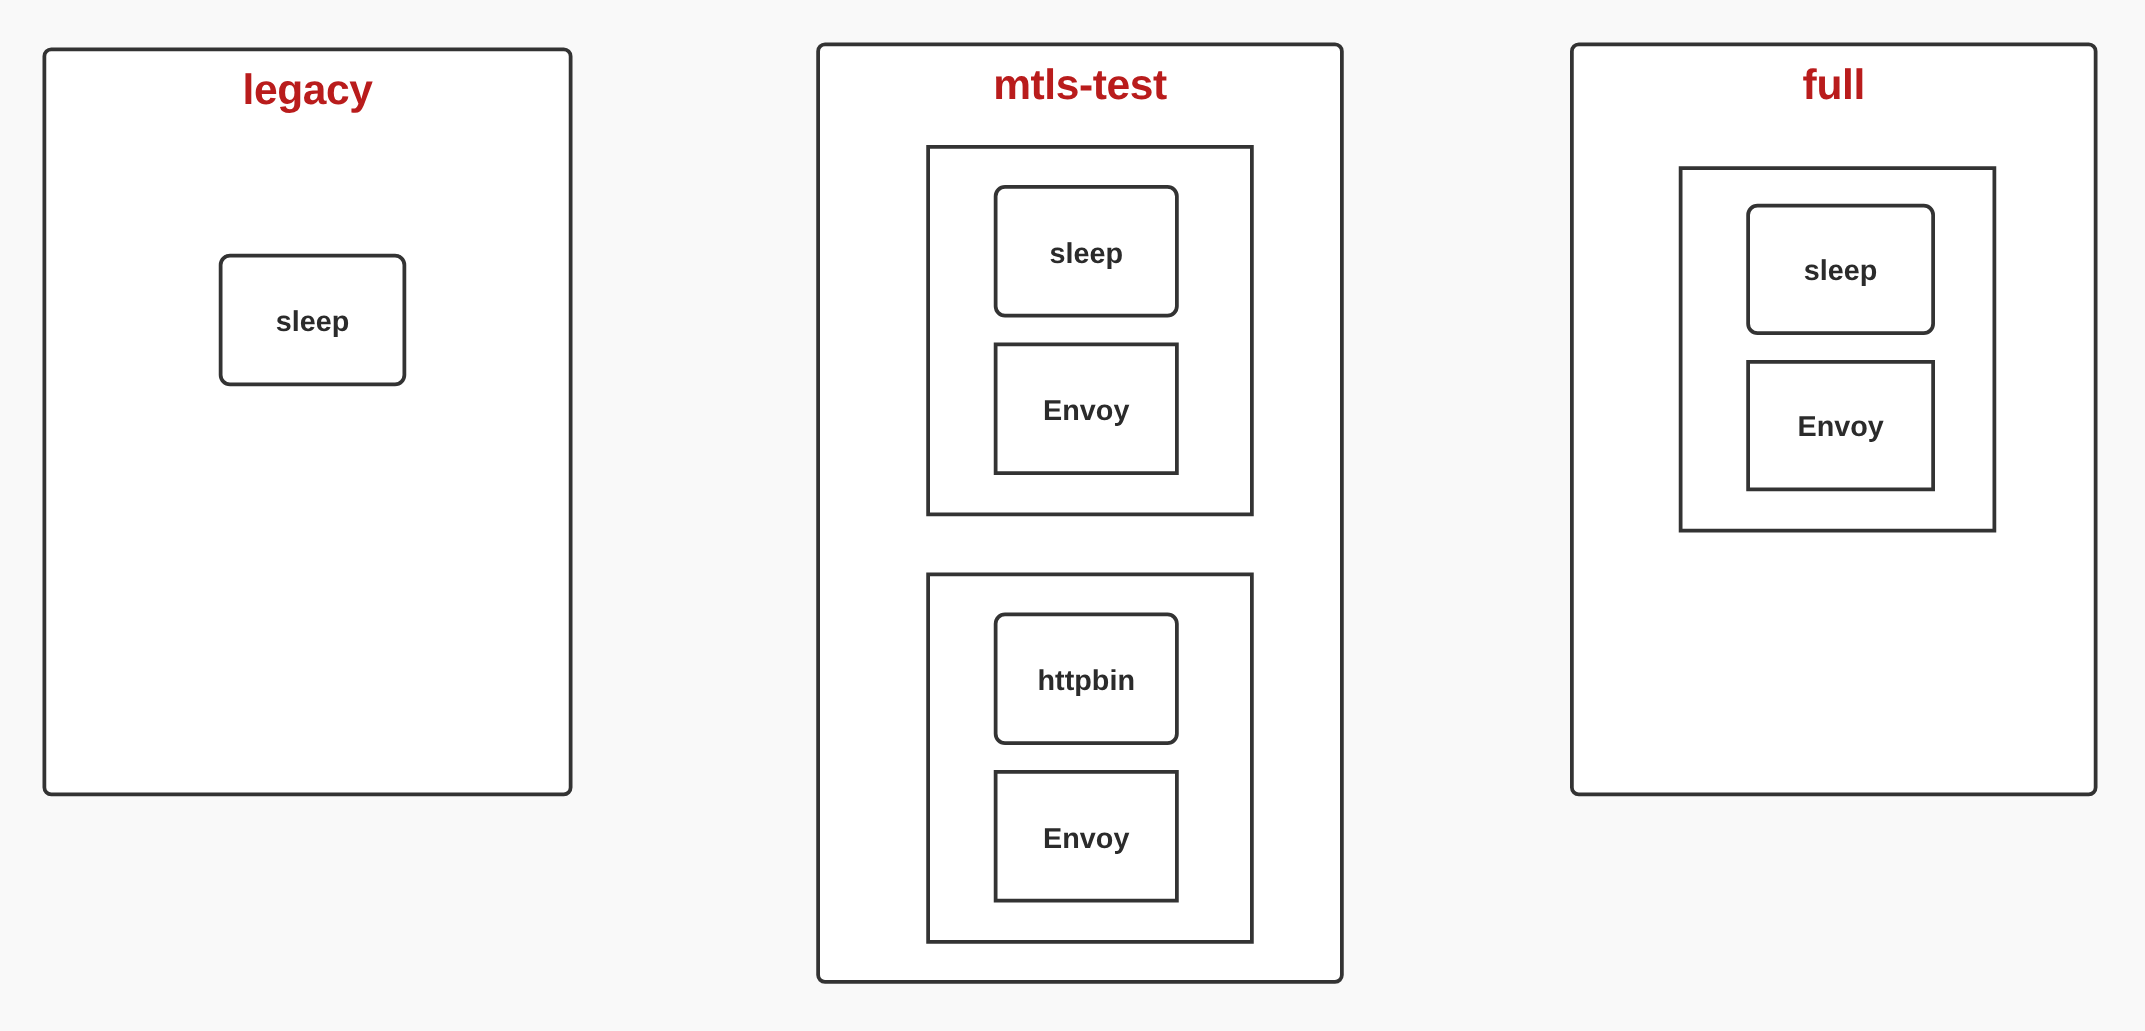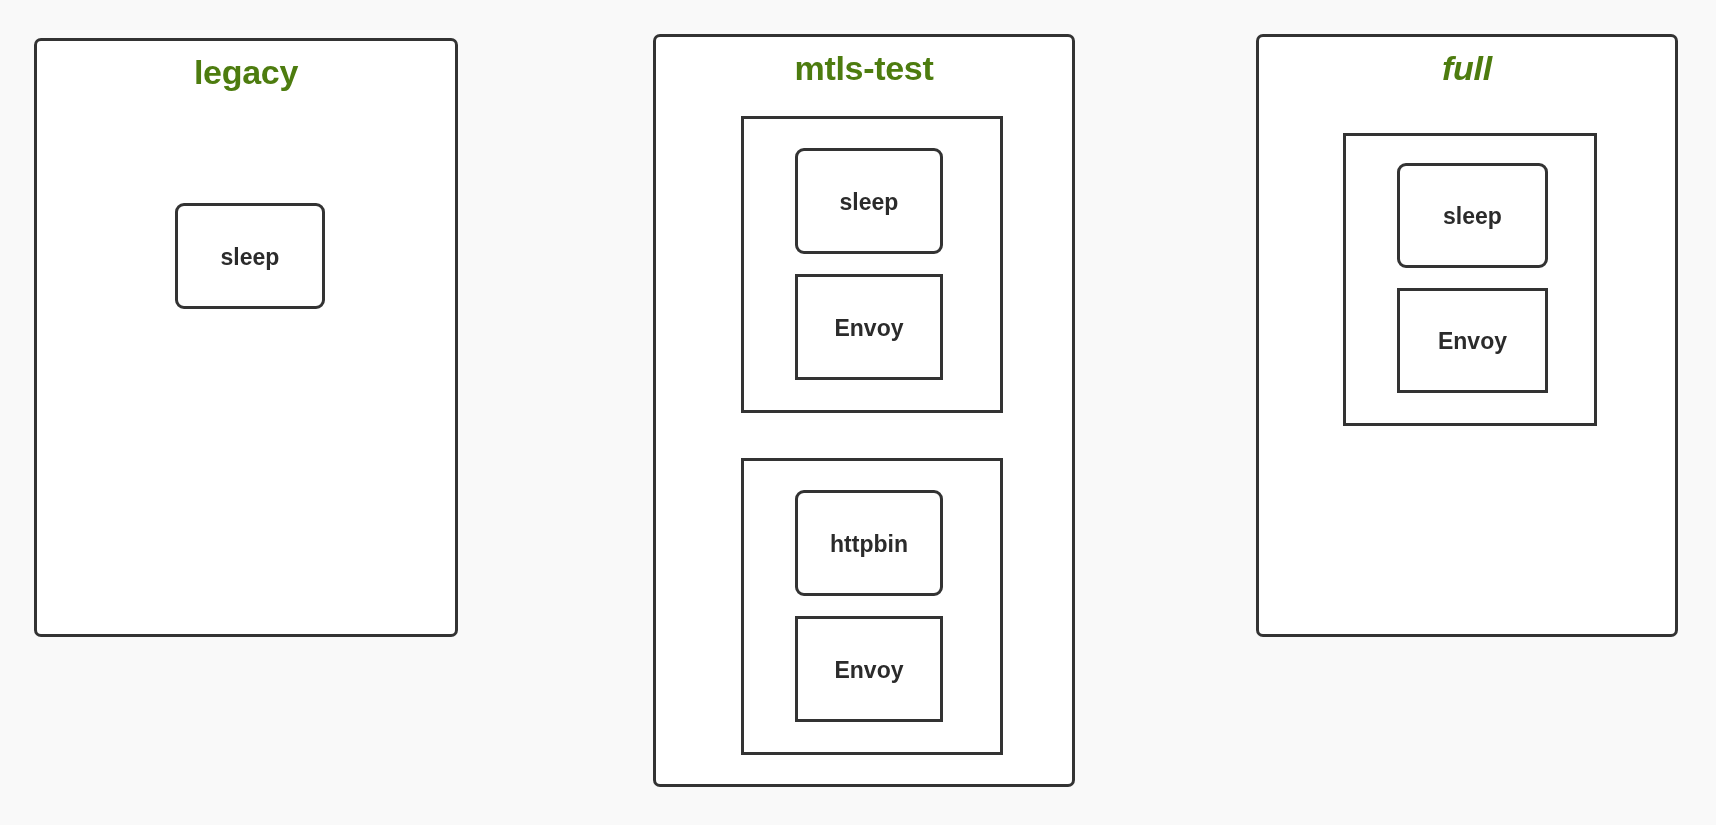--- a/index.html
+++ b/index.html
@@ -29,21 +29,21 @@
     border-radius: 7px;
     box-sizing: border-box;
   }
   .ns-title {
     position: absolute;
     left: 0;
     right: 0;
     text-align: center;
     font-size: 34px;
     font-weight: bold;
-    color: #4d7c0f;
+    color: #b91c1c;
     letter-spacing: -0.3px;
     line-height: 1;
     white-space: nowrap;
   }
 
   
   .pod {
     position: absolute;
     background: #ffffff;
     border: 3px solid #333333;
@@ -87,21 +87,21 @@
   #ns-mtls-title    { top: 14px; }
   #mtls-pod-sleep   { left: 85px;  top: 79px;  width: 262px; height: 297px; }
   #mtls-sleep       { left: 51px;  top: 29px;  width: 148px; height: 106px; }
   #mtls-sleep-envoy { left: 51px;  top: 155px; width: 148px; height: 106px; }
   #mtls-pod-httpbin { left: 85px;  top: 421px; width: 262px; height: 297px; }
   #mtls-httpbin     { left: 51px;  top: 29px;  width: 148px; height: 106px; text-align: center; }
   #mtls-http-envoy  { left: 51px;  top: 155px; width: 148px; height: 106px; }
 
   
   #ns-full          { left: 1256px; top: 34px; width: 422px; height: 603px; }
-  #ns-full-title    { top: 14px; font-style: italic; }
+  #ns-full-title    { top: 14px; }
   #full-pod         { left: 84px; top: 96px; width: 254px; height: 293px; }
   #full-sleep       { left: 51px; top: 27px;  width: 151px; height: 105px; }
   #full-envoy       { left: 51px; top: 152px; width: 151px; height: 105px; }
 </style>
 </head>
 <body>
 
 <div id="canvas">
 
   <div class="namespace" id="ns-legacy">

